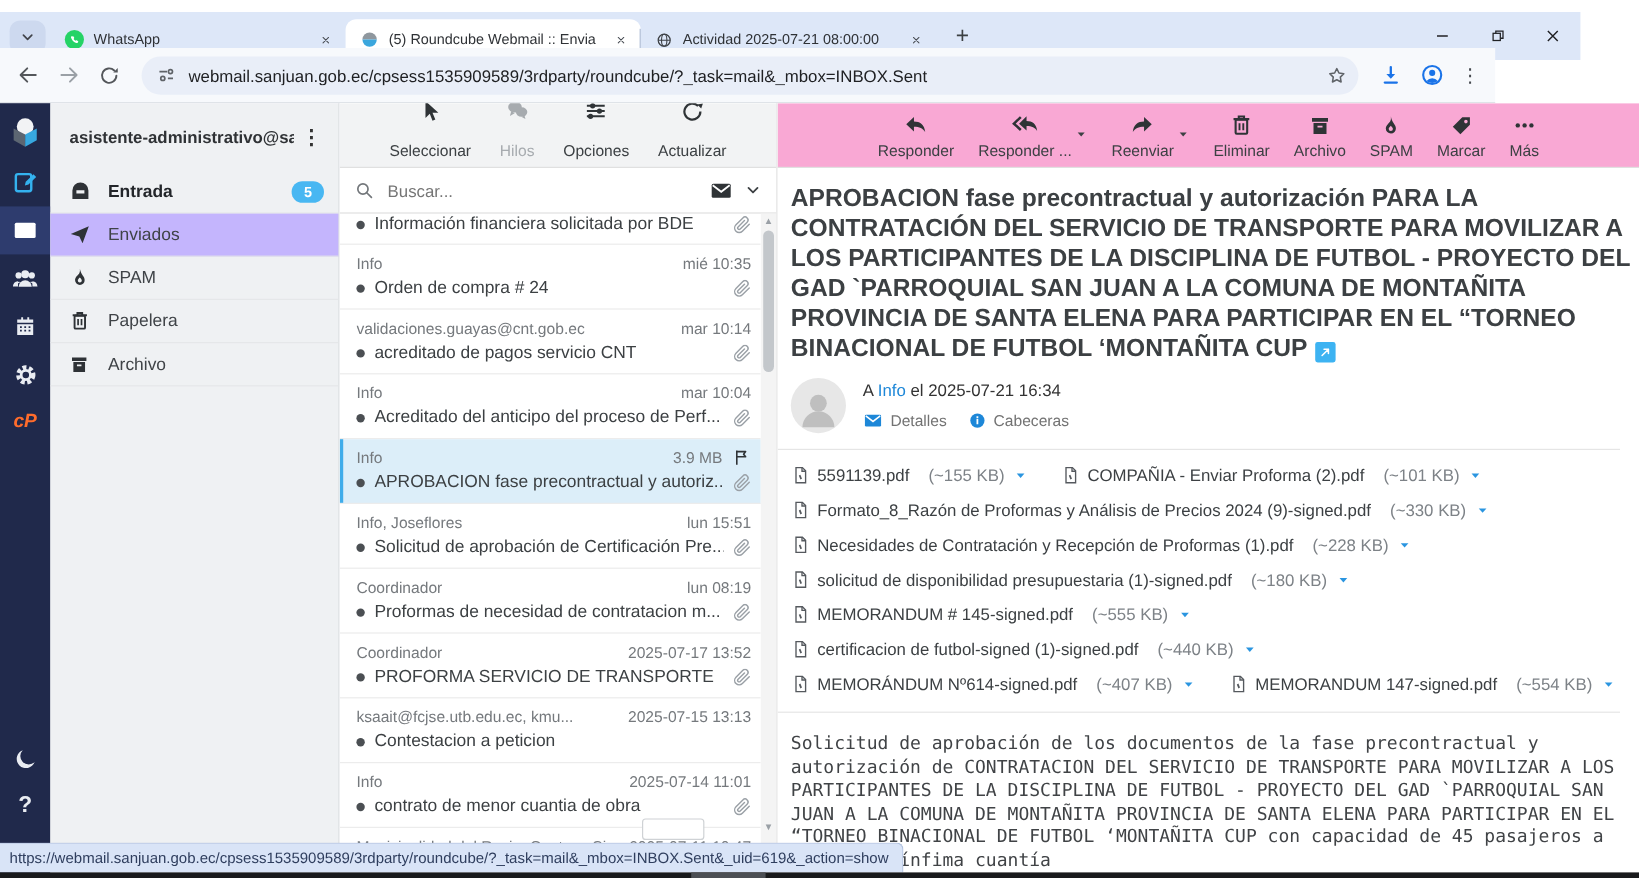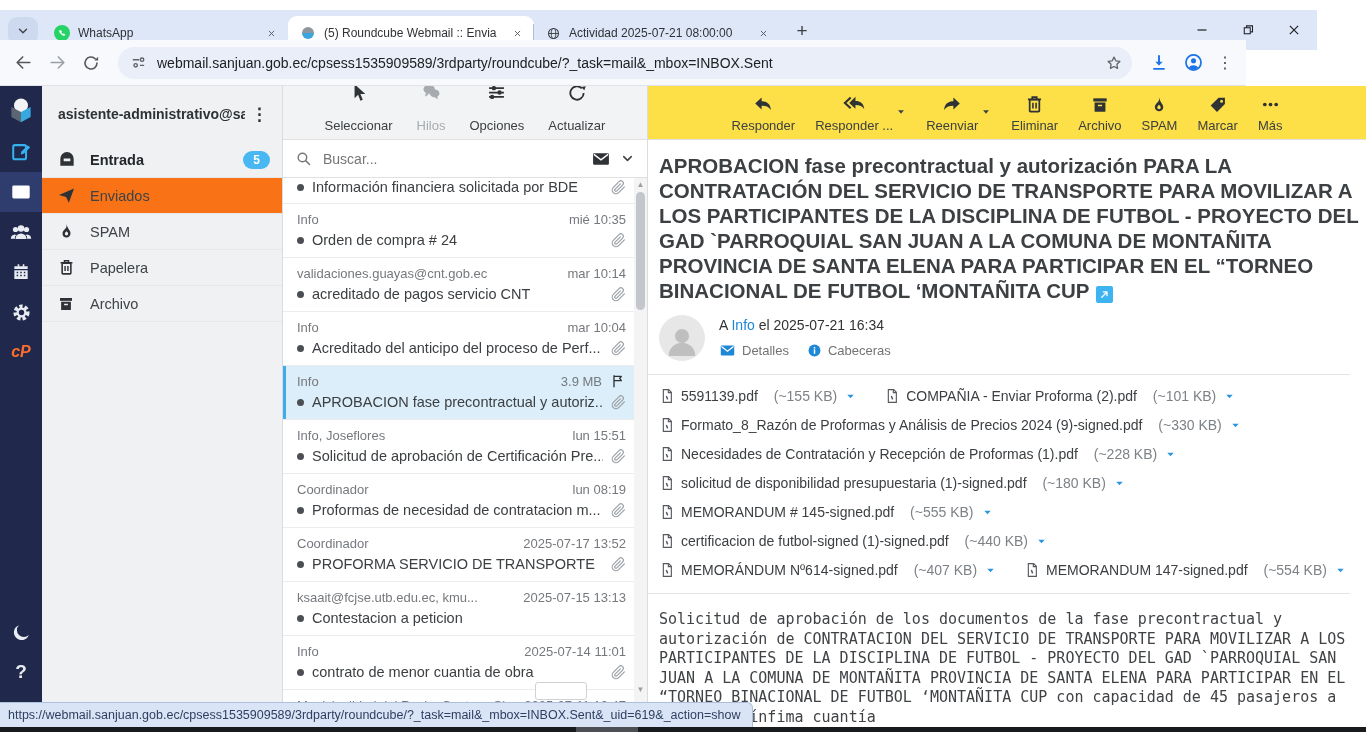--- a/index.html
+++ b/index.html
@@ -45,21 +45,21 @@
   .railbtn.powerb{color:#e04f4f}
   .qmark{font-size:19px;font-weight:bold}
 
   .sidebar{position:absolute;left:42px;top:0;width:241px;bottom:0;background:#eff1f3;border-right:1px solid #d9dcdf;box-sizing:border-box}
   .account{height:56px;display:flex;align-items:center;padding:0 8px 0 16px;font-size:14px;font-weight:bold;color:#2f3235}
   .acct-label{flex:1;white-space:nowrap;overflow:hidden}
   .kebab{font-size:17px;color:#333;padding:0 6px}
   .folder{height:36px;display:flex;align-items:center;gap:13px;padding:0 12px 0 15px;font-size:14.5px;color:#3f4347;border-bottom:1px solid #e5e7e9;box-sizing:border-box}
   .folder .ficon{color:#2e3236;width:20px}
   .folder.bold .flabel{font-weight:bold;color:#23262a}
-  .folder.active{background:#f97316}
+  .folder.active{background:#c4b5fd}
   .badge{margin-left:auto;background:#48b7f2;color:#fff;font-size:12px;font-weight:bold;border-radius:10px;padding:2px 10px}
 
   
   .list{position:absolute;left:283px;top:0;width:365px;bottom:0;background:#fff;border-right:1px solid #dcdcdc;box-sizing:border-box;overflow:hidden}
   .ltoolbar{height:54px;background:#f2f3f4;border-bottom:1px solid #e0e0e0;display:flex;align-items:flex-end;justify-content:center;gap:24px;padding-bottom:6px;box-sizing:border-box}
   .ltb{display:flex;flex-direction:column;align-items:center;gap:15px;font-size:13px;color:#3c4043}
   .ltb svg{color:#2f3336}
   .ltb.disabled,.ltb.disabled svg{color:#a7abaf}
   .search{height:38px;display:flex;align-items:center;gap:9px;padding:0 12px;border-bottom:1px solid #e0e0e0;box-sizing:border-box}
   .search .sic{color:#73777b}
@@ -80,21 +80,21 @@
   .msubject{flex:1;white-space:nowrap;overflow:hidden}
   .clip{color:#9aa0a6;flex:none}
   .sb{position:absolute;right:0;top:92px;width:13px;bottom:0;background:#f4f4f4}
   .sb .arr{position:absolute;left:0;width:13px;text-align:center;font-size:8px;color:#9aa0a6}
   .sb .up{top:2px}.sb .dn{bottom:38px}
   .sb .thumb{position:absolute;left:2px;top:14px;width:9px;height:118px;border-radius:5px;background:#c3c7cb}
   .cutbox{position:absolute;left:252px;bottom:32px;width:50px;height:16px;background:#fff;border:1px solid #cfd2d5;border-radius:3px}
 
   
   .reading{position:absolute;left:648px;top:0;right:0;bottom:0;background:#fff;overflow:hidden}
-  .rtoolbar{height:54px;background:#fde047;border-bottom:1px solid #e0e0e0;display:flex;align-items:flex-end;justify-content:center;gap:20px;padding-bottom:6px;box-sizing:border-box}
+  .rtoolbar{height:54px;background:#f9a8d4;border-bottom:1px solid #e0e0e0;display:flex;align-items:flex-end;justify-content:center;gap:20px;padding-bottom:6px;box-sizing:border-box}
   .rtb{display:flex;flex-direction:column;align-items:center;gap:3px;font-size:13px;color:#3c4043}
   .rtb svg{color:#2f3336}
   .rtgroup{display:flex;align-items:flex-end;gap:3px}
   .tcaret{color:#3c4043;margin-bottom:16px}
   .subject{margin:13px 0 0 11px;width:700px;font-size:20.5px;line-height:25px;font-weight:bold;color:#3c4043}
   .ext{display:inline-flex;width:17px;height:17px;background:#3db3f2;border-radius:2px;align-items:center;justify-content:center;vertical-align:-2px;margin-left:7px}
   .meta{display:flex;gap:14px;margin:12px 0 0 11px;align-items:center}
   .avatar{width:46px;height:46px;border-radius:50%;background:#e7e7e7;color:#bfbfbf;display:flex;align-items:flex-end;justify-content:center;overflow:hidden}
   .metacol .l1{font-size:14px;color:#333}
   .metacol .l1 .rcpt{color:#1d87d8}

